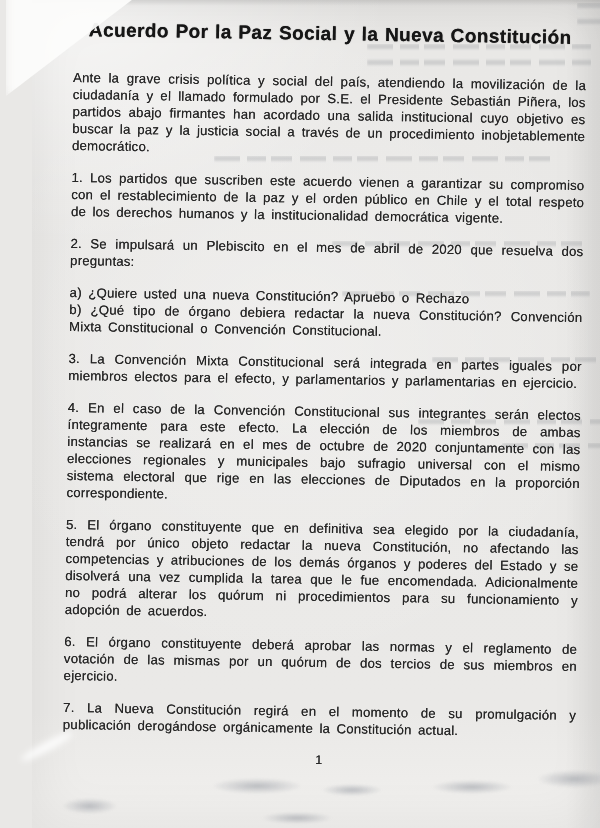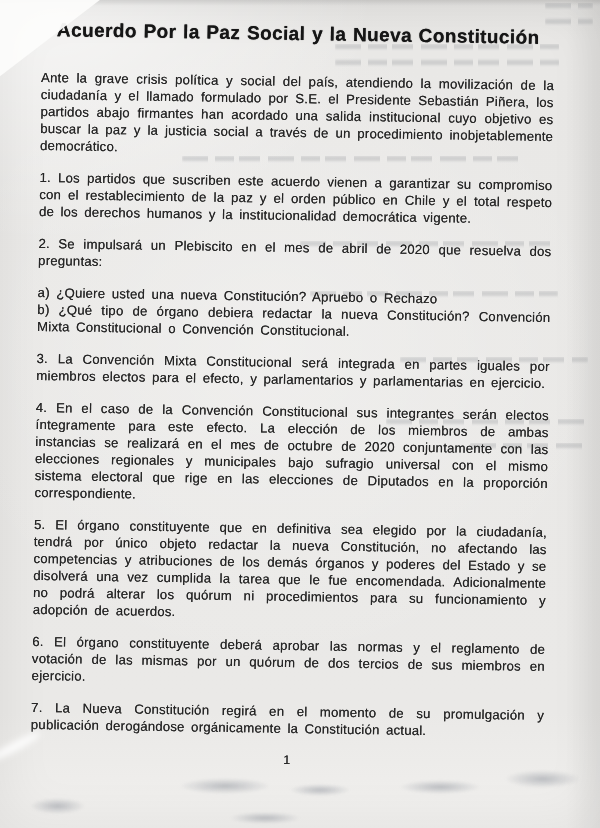--- a/index.html
+++ b/index.html
@@ -10,20 +10,21 @@
   }
   .page{
     position:absolute;inset:0;
     background:
       linear-gradient(to bottom, rgba(0,0,0,.10), rgba(0,0,0,0) 6px),
       linear-gradient(to left, rgba(0,0,0,.05), rgba(0,0,0,0) 34px),
       radial-gradient(130% 70% at 8% 0%, rgba(255,255,255,.60), rgba(255,255,255,0) 42%),
       radial-gradient(80% 55% at 45% 42%, rgba(255,255,255,.28), rgba(255,255,255,0) 72%),
       linear-gradient(to bottom, #e4e3e1 0, #e9e8e6 40px, #eae9e7 86%, #f1f0ee 100%);
     box-shadow: inset 0 0 55px rgba(0,0,0,.07);
+    margin-left: 32px;
   }
   .corner-fold{
     position:absolute;top:-20px;left:-26px;width:152px;height:116px;
     background:#fcfcfb;
     clip-path:polygon(0 0,100% 0,0 100%);
     filter:blur(5px);opacity:.95;z-index:3;pointer-events:none;
   }
   .crease{
     position:absolute;left:-14px;top:742px;width:58px;height:9px;
     background:rgba(255,255,255,.85);border-radius:50%;

